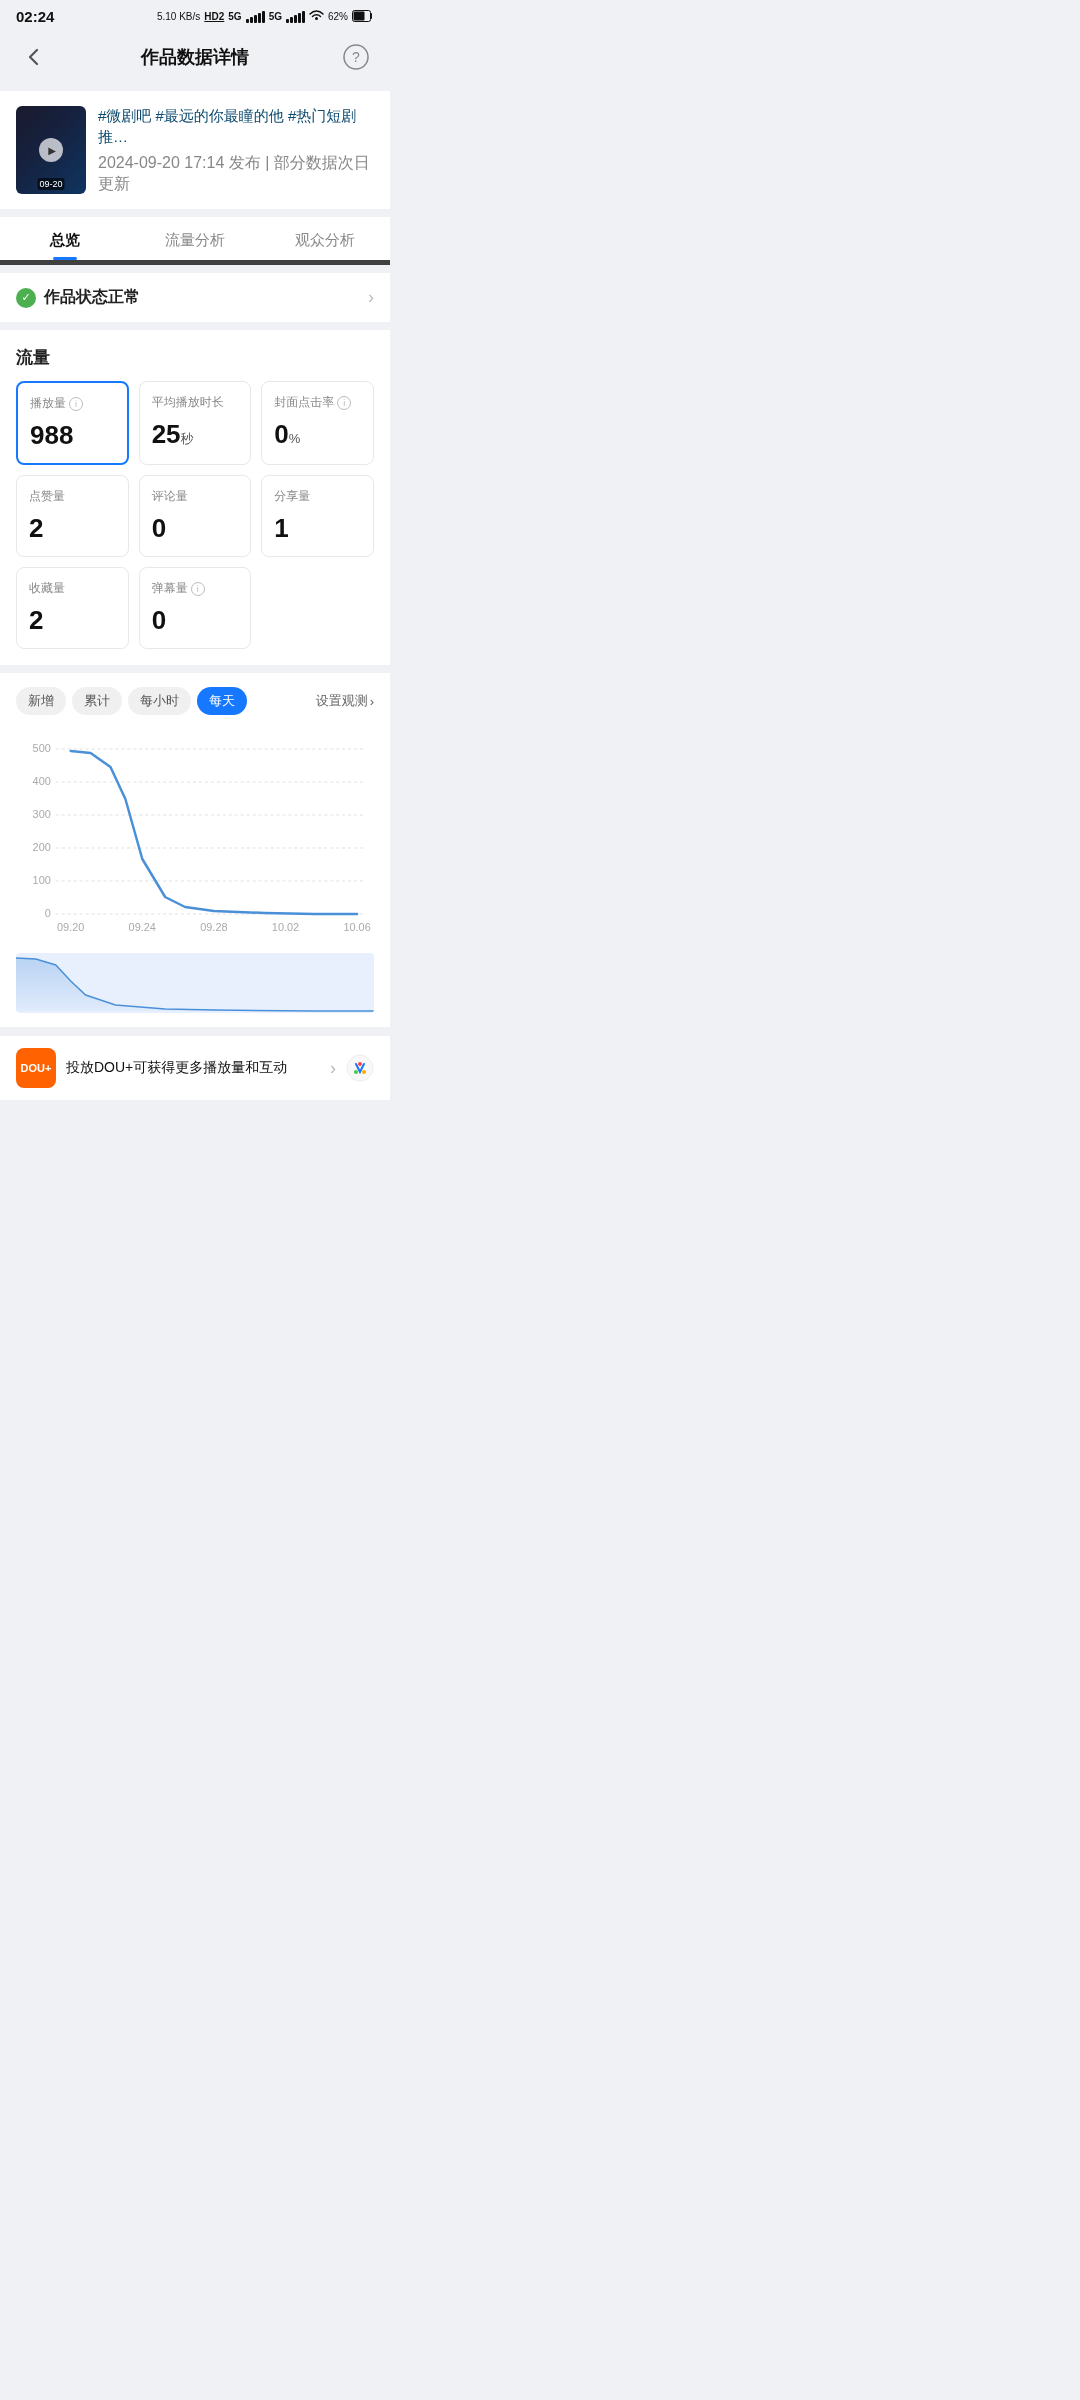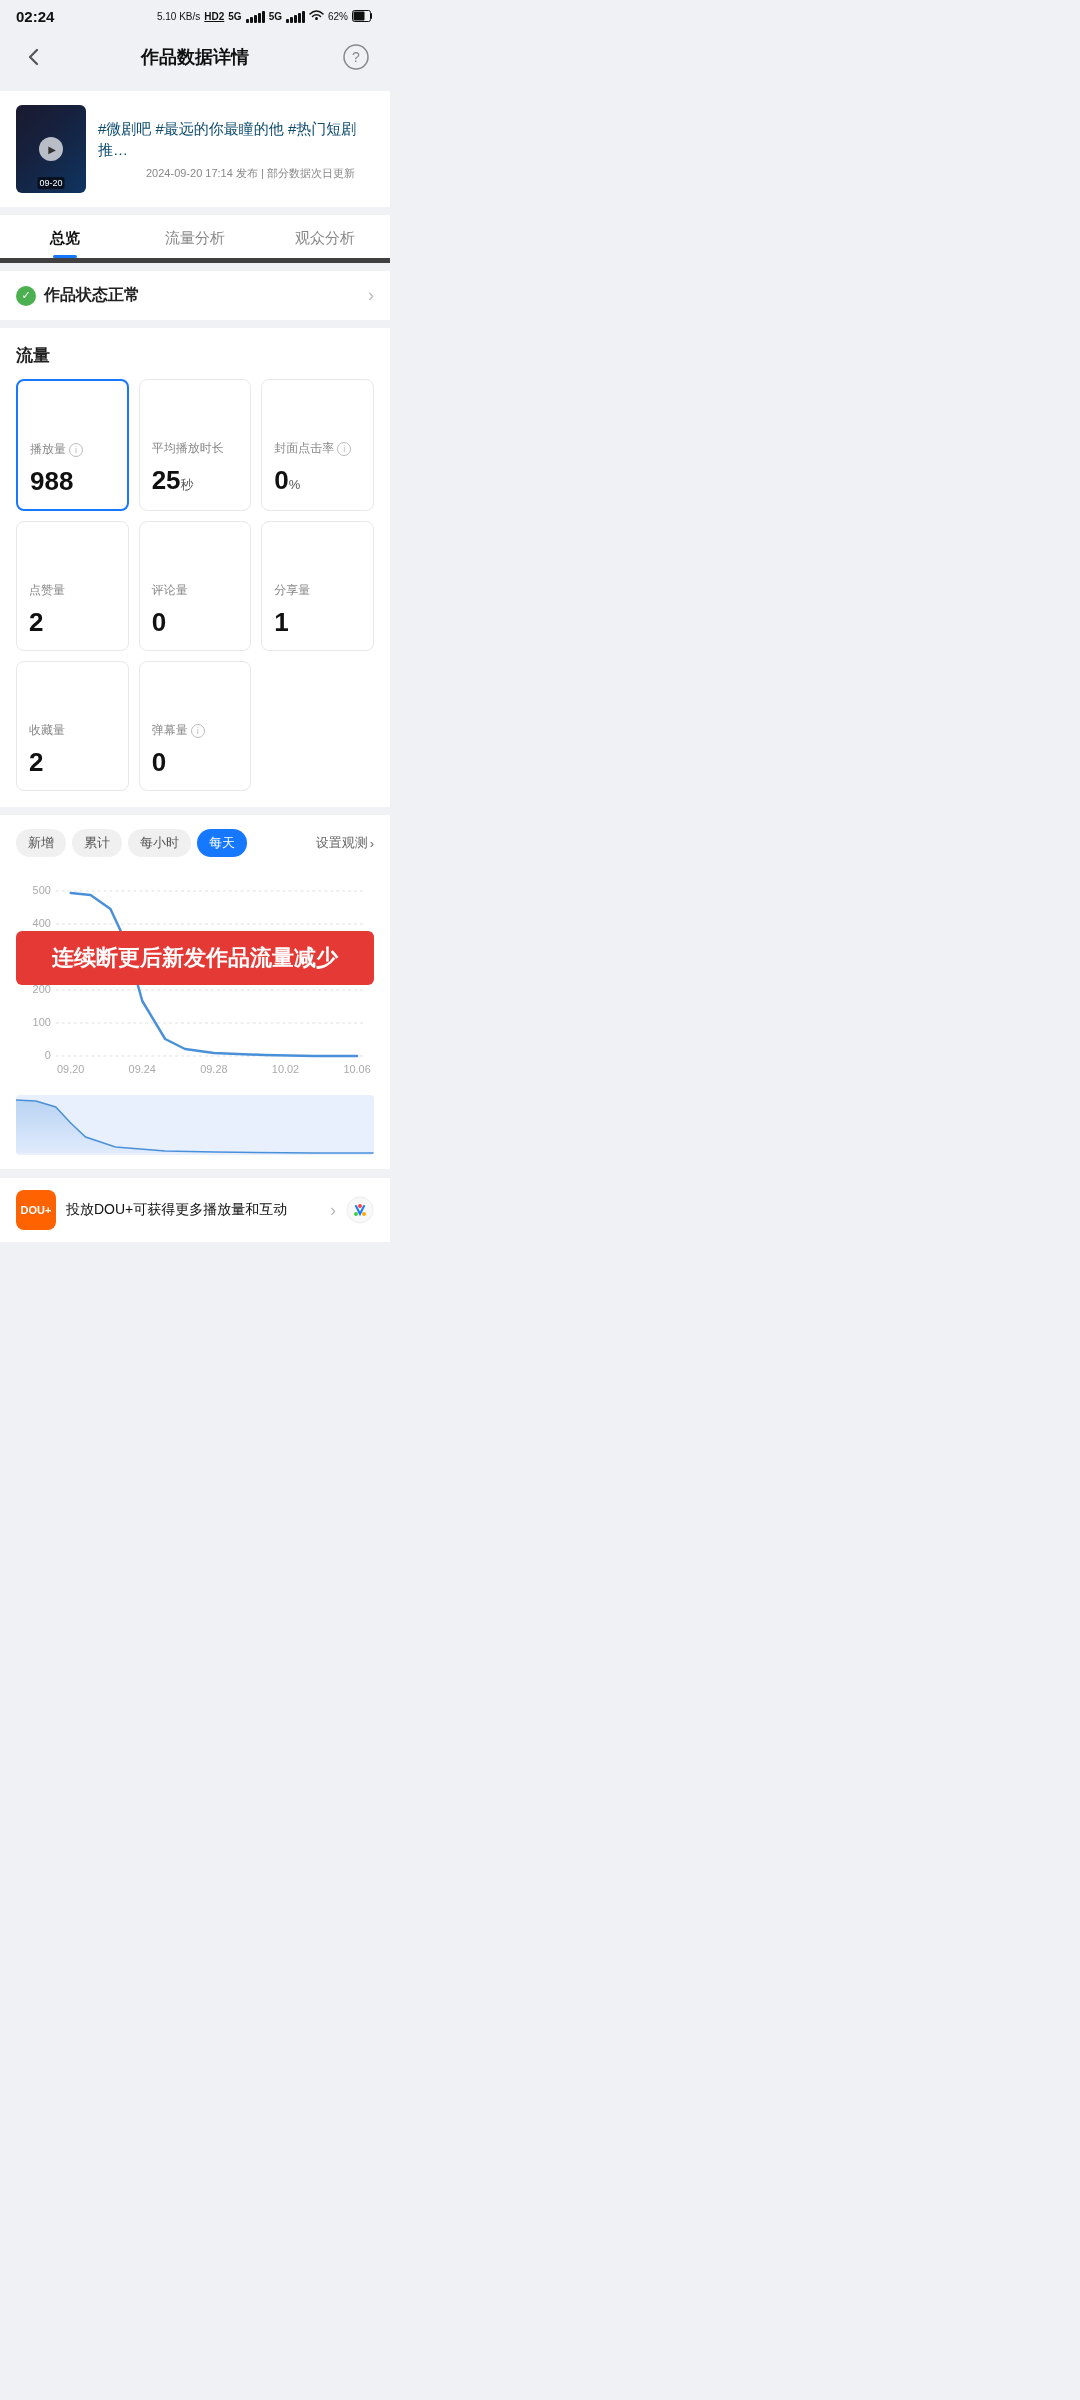--- a/index.html
+++ b/index.html
@@ -119,23 +119,22 @@
       overflow: hidden;
     }
     .video-title {
       font-size: 15px;
       font-weight: 500;
       color: #0c4a6e;
       line-height: 1.4;
       margin-bottom: 6px;
     }
     .video-meta {
-      font-size: 11px;
+      font-size: 16px;
       color: #888;
-      margin-left: 48px;
     }
 
     
     .tabs-container {
       background: #fff;
       display: flex;
       border-bottom: 5px solid #404040;
       margin-bottom: 8px;
     }
     .tab {
@@ -219,21 +218,20 @@
     .metric-card.highlighted {
       border: 2px solid #1677ff;
     }
     .metric-label {
       font-size: 12px;
       color: #888;
       margin-bottom: 8px;
       display: flex;
       align-items: center;
       gap: 3px;
-      margin-top: 48px;
     }
     .info-icon {
       width: 14px;
       height: 14px;
       border: 1px solid #bbb;
       border-radius: 50%;
       display: inline-flex;
       align-items: center;
       justify-content: center;
       font-size: 9px;
@@ -513,21 +511,20 @@
     <button class="filter-btn">每小时</button>
     <button class="filter-btn active">每天</button>
     <div class="settings-link">
       <span>设置观测</span>
       <span>›</span>
     </div>
   </div>
 
   <div class="chart-wrapper">
     
-    <div class="red-banner">连续断更后新发作品流量减少</div>
 
     
     <svg class="chart-svg" viewBox="0 0 360 220" preserveAspectRatio="none">
 
       <line x1="40" y1="20" x2="350" y2="20" stroke="#e0e0e0" stroke-width="1" stroke-dasharray="3,3"></line>
       <line x1="40" y1="53" x2="350" y2="53" stroke="#e0e0e0" stroke-width="1" stroke-dasharray="3,3"></line>
       <line x1="40" y1="86" x2="350" y2="86" stroke="#e0e0e0" stroke-width="1" stroke-dasharray="3,3"></line>
       <line x1="40" y1="119" x2="350" y2="119" stroke="#e0e0e0" stroke-width="1" stroke-dasharray="3,3"></line>
       <line x1="40" y1="152" x2="350" y2="152" stroke="#e0e0e0" stroke-width="1" stroke-dasharray="3,3"></line>
       <line x1="40" y1="185" x2="350" y2="185" stroke="#e0e0e0" stroke-width="1" stroke-dasharray="3,3"></line>

